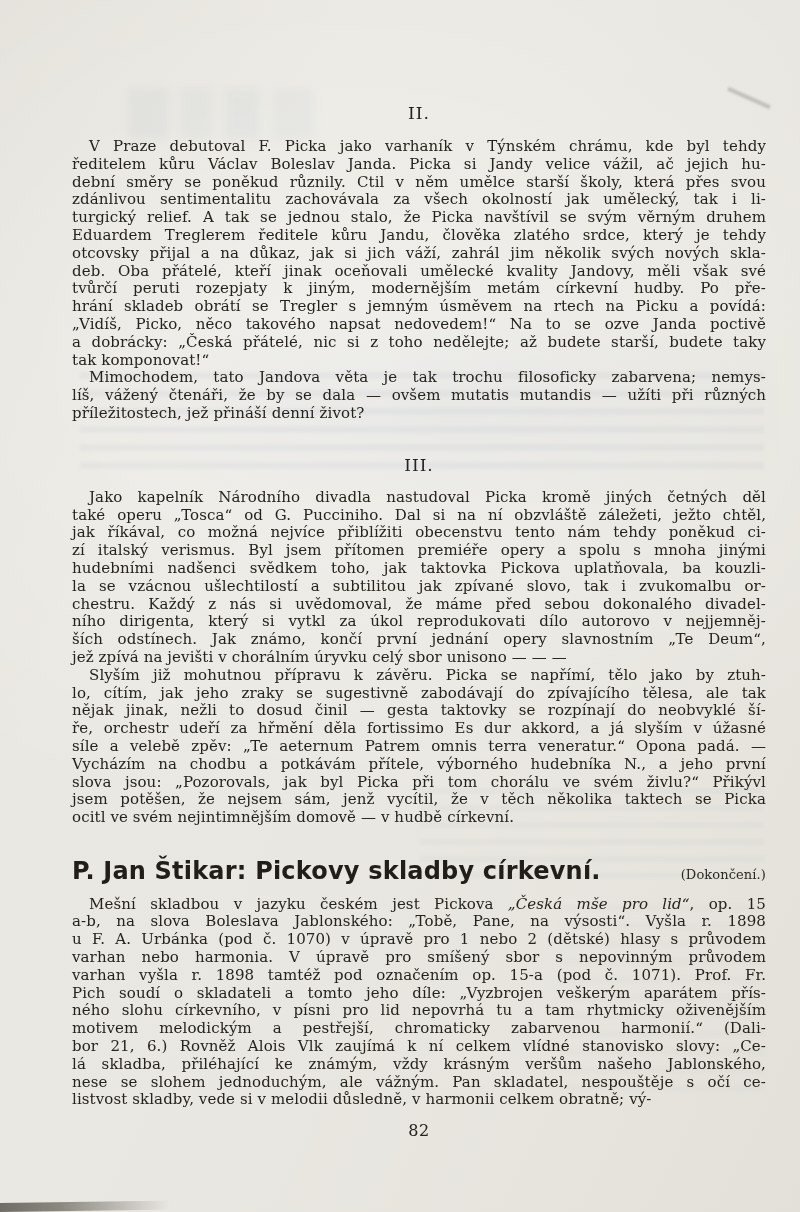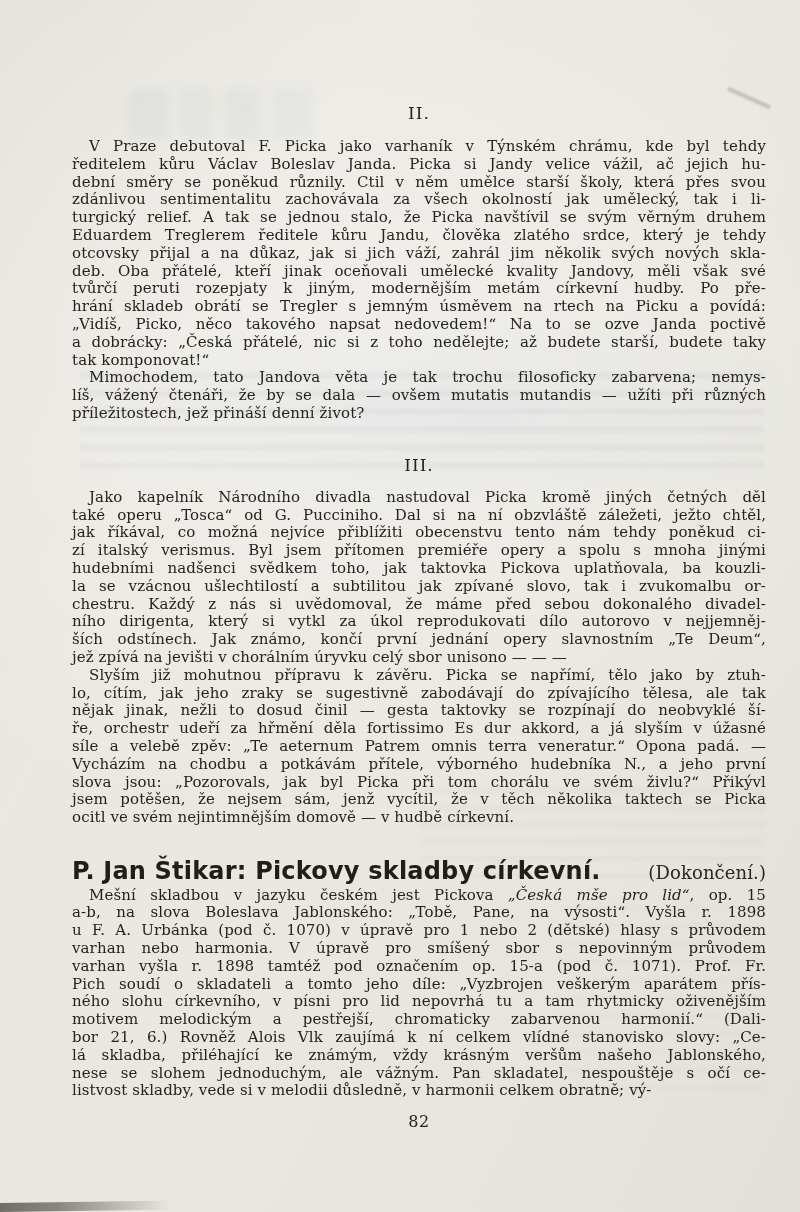--- a/index.html
+++ b/index.html
@@ -78,29 +78,29 @@
   .line{
     text-align:justify;text-align-last:justify;
     white-space:normal;
   }
   .para .line:first-child{text-indent:17px;}
   .para .line:last-child{text-align-last:left;}
   .it{font-style:italic;}
 
   .article-heading{
     display:flex;justify-content:space-between;align-items:baseline;
-    margin-top:36px;margin-bottom:5px;
+    margin-top:36px;margin-bottom:12px;
   }
   .article-title{
     font-family:"DejaVu Sans","Liberation Sans",sans-serif;
     font-weight:bold;font-size:24px;letter-spacing:0.2px;
     color:#211e19;
   }
   .article-note{
-    font-size:18px;color:#2a2721;
+    font-size:13px;color:#2a2721;
   }
   .page-number{
     text-align:center;font-size:16px;margin-top:13px;
     letter-spacing:0.5px;
   }
 </style>
 </head>
 <body>
 
 <div id="page">

